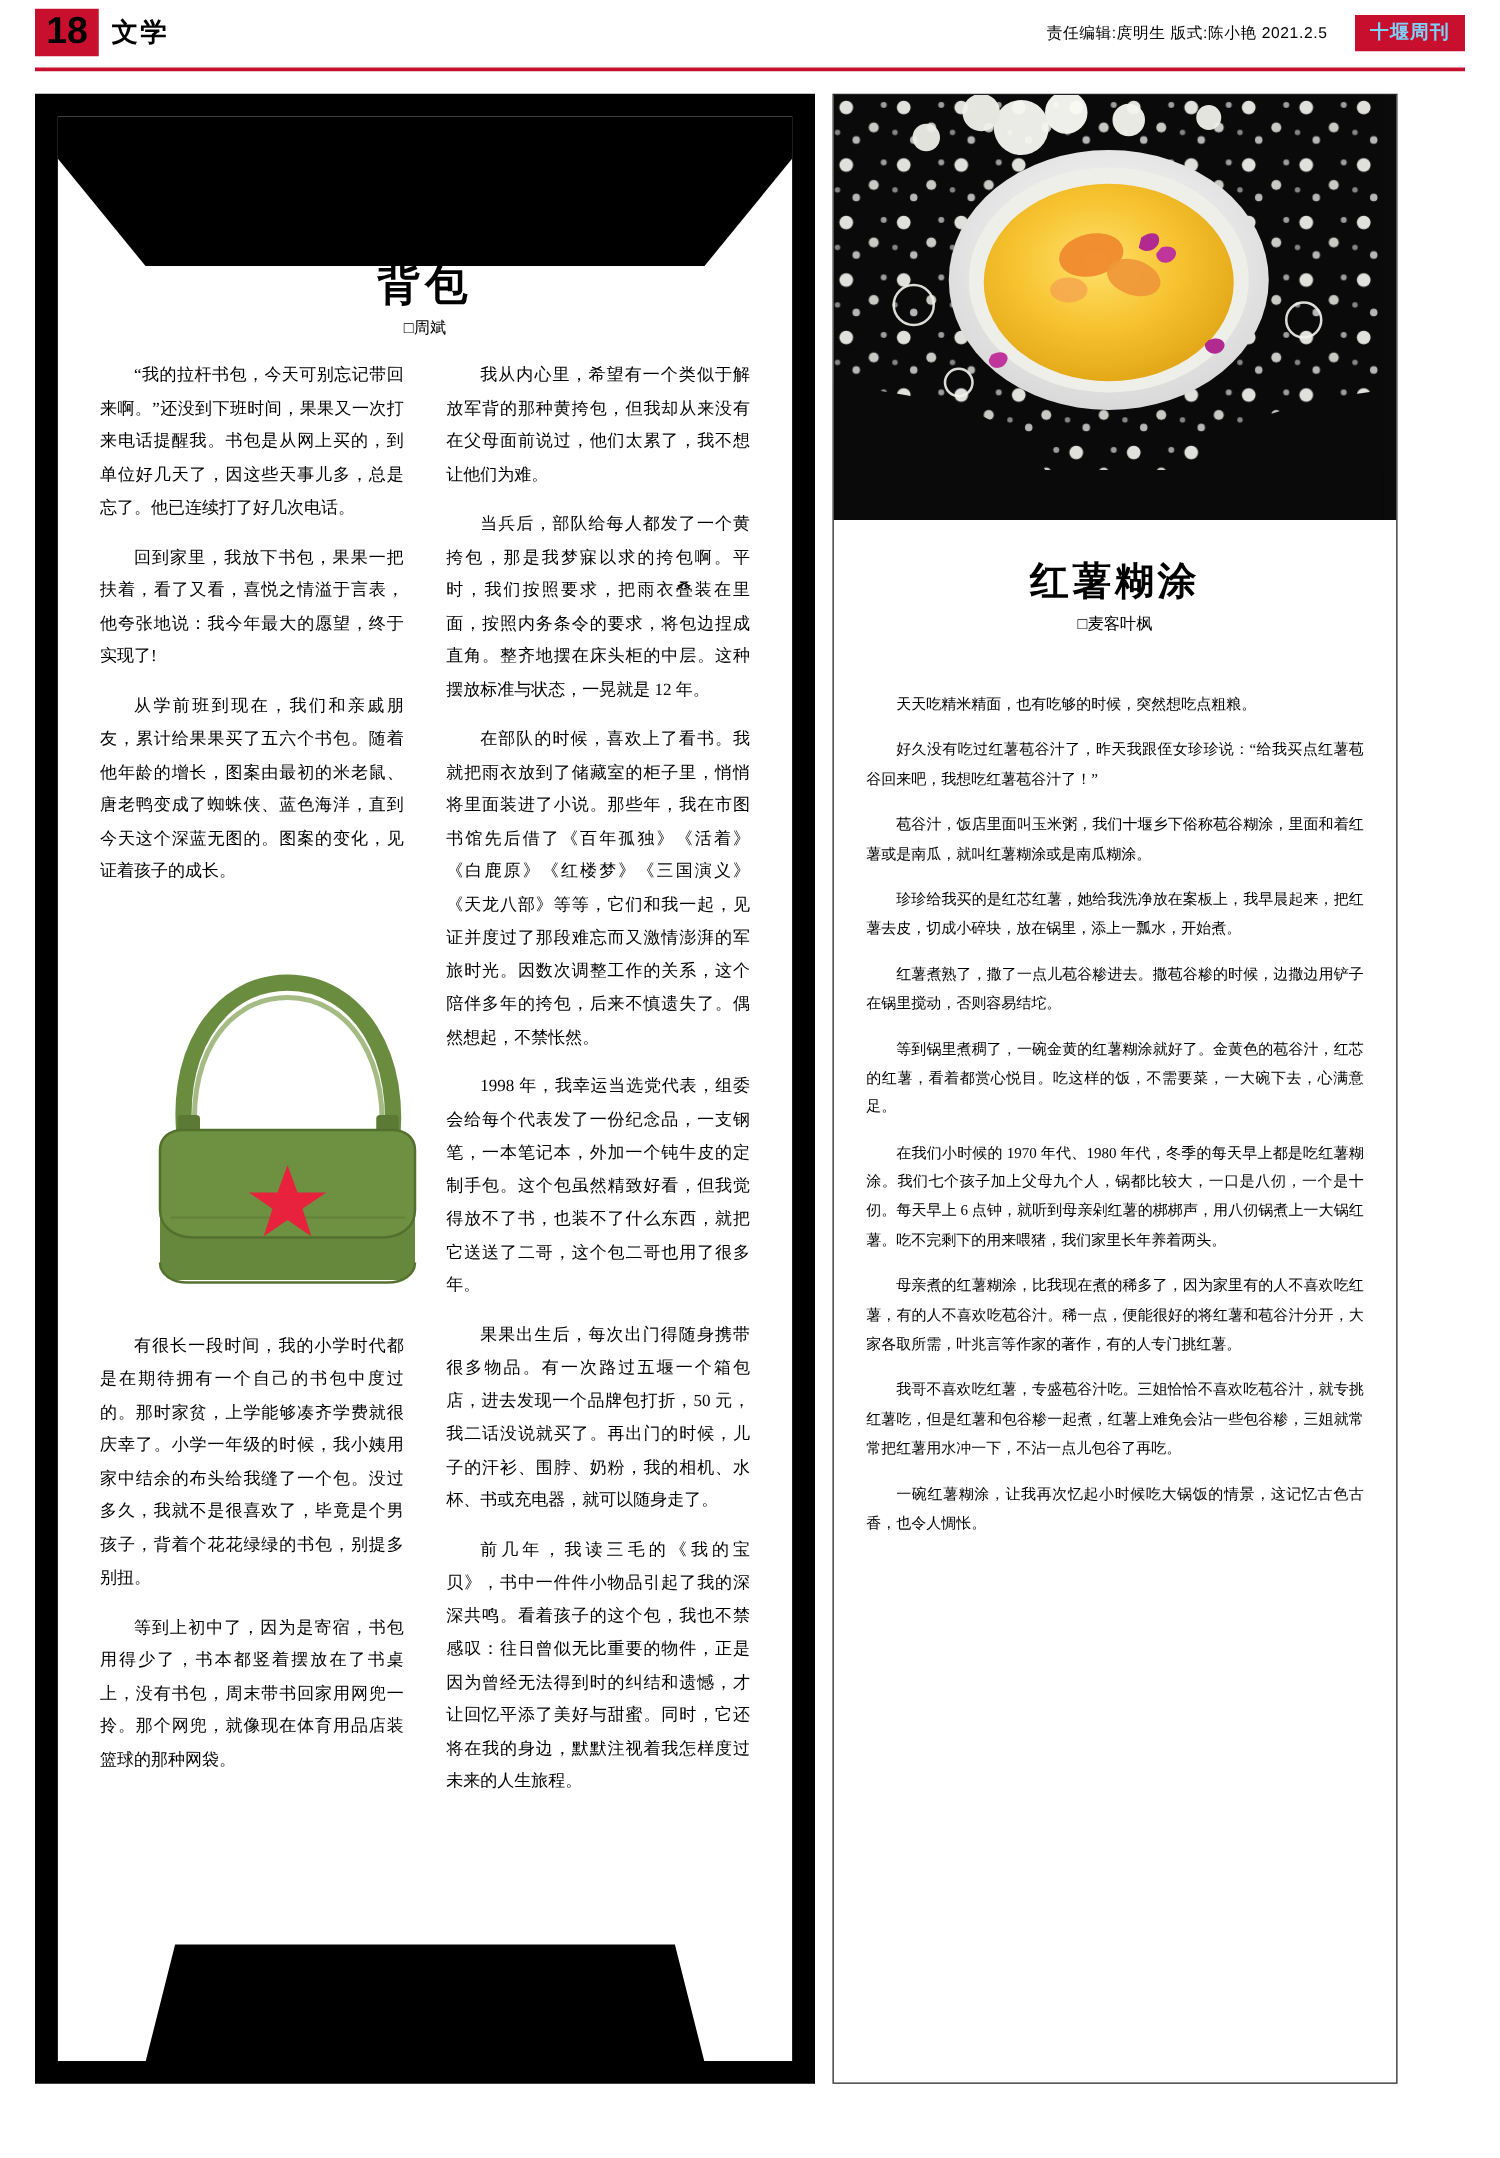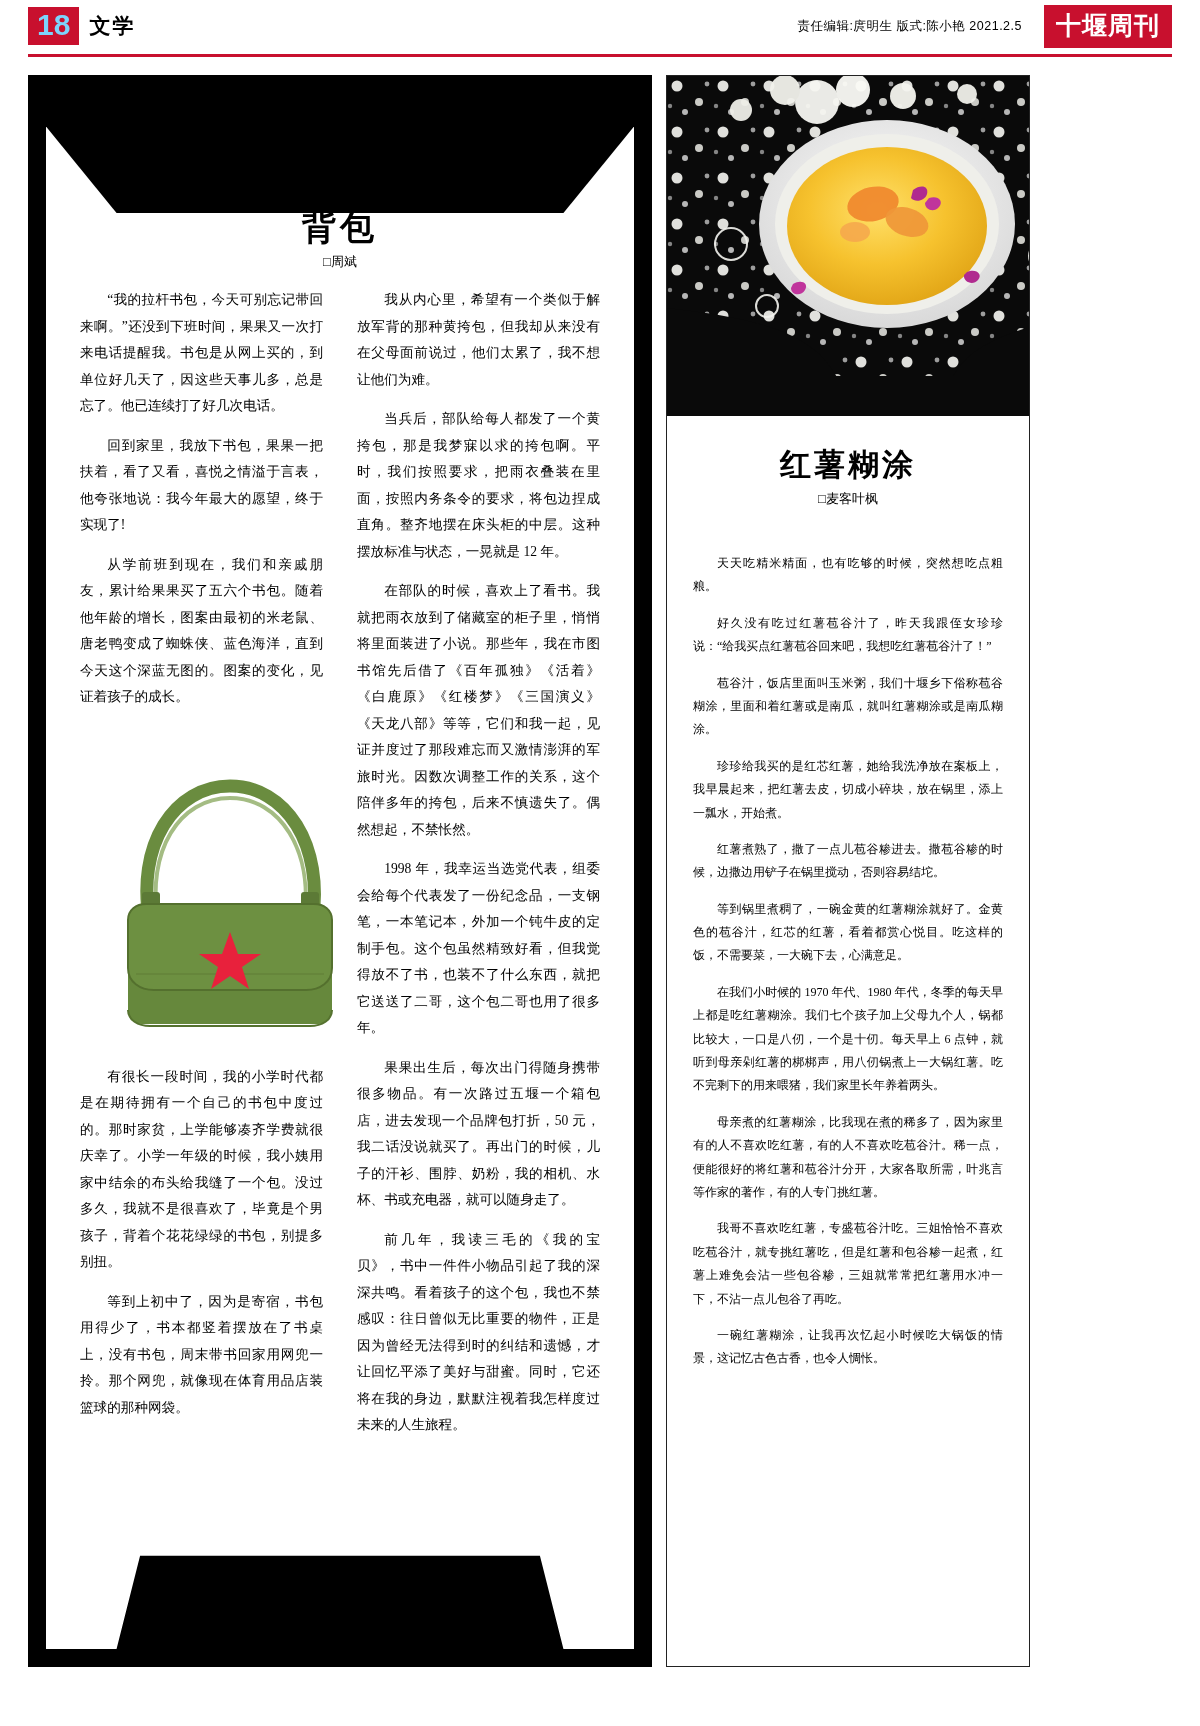--- a/index.html
+++ b/index.html
@@ -27,21 +27,21 @@
   .masthead {
     position: relative;
     height: 52px;
     display: flex;
     align-items: center;
     border-bottom: 3px solid #c8102e;
     padding-bottom: 2px;
   }
   .page-num-box {
     background: #c8102e;
-    color: #7dd3fc;
+    color: #000000;
     font-family: "Liberation Sans", sans-serif;
     font-weight: bold;
     font-size: 30px;
     line-height: 34px;
     padding: 1px 9px 3px 9px;
     margin-right: 10px;
   }
   .section-name {
     font-size: 21px;
     font-weight: bold;
@@ -54,44 +54,44 @@
     gap: 22px;
   }
   .credits {
     font-size: 12.5px;
     letter-spacing: 0.5px;
     white-space: nowrap;
     font-family: "Liberation Sans", sans-serif;
   }
   .brand-box {
     background: #c8102e;
-    color: #ffffff;
-    font-weight: bold;
-    font-size: 25px;
+    color: #7dd3fc;
+    font-weight: bold;
+    font-size: 15px;
     letter-spacing: 1px;
     padding: 4px 12px 6px 12px;
     font-family: "Liberation Serif", serif;
   }
 
   
   .content {
     display: flex;
     gap: 14px;
     margin-top: 18px;
   }
   .left-panel {
     width: 624px;
     position: relative;
     background: #000;
     padding: 0;
     height: 1592px;
     box-sizing: border-box;
   }
   .right-panel {
-    width: 364px;
+    width: 452px;
     position: relative;
     border: 1px solid #222;
     box-sizing: border-box;
     height: 1592px;
     overflow: hidden;
     background: #fff;
   }
 
   
   .left-white {

